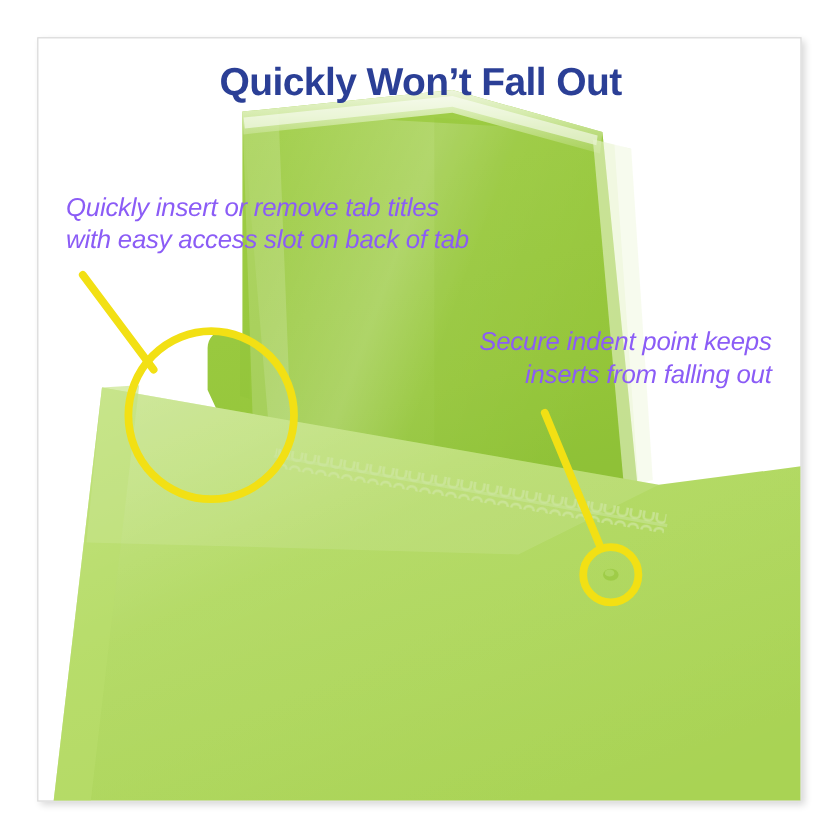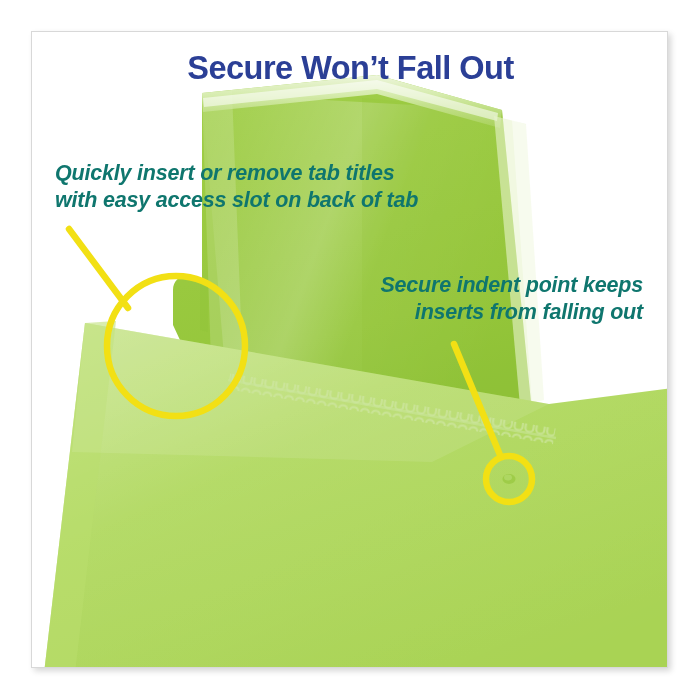--- a/index.html
+++ b/index.html
@@ -46,22 +46,22 @@
     font-weight: bold;
     letter-spacing: -0.5px;
     color: #2b3f96;
     white-space: nowrap;
   }
 
   
   .callout {
     position: absolute;
     font-style: italic;
-    font-weight: bold;
-    color: #0f766e;
+    font-weight: normal;
+    color: #8b5cf6;
     line-height: 1.26;
     letter-spacing: -0.2px;
     white-space: pre-line;
   }
   .callout-left {
     left: 23px;
     top: 128px;
     font-size: 21.5px;
     text-align: left;
   }
@@ -217,21 +217,21 @@
 
       <line x1="37" y1="197" x2="96" y2="276" stroke="#f2e014" stroke-width="6.5" stroke-linecap="round"></line>
 
       <ellipse cx="144" cy="314" rx="69" ry="70" fill="none" stroke="#f2e014" stroke-width="6.5"></ellipse>
 
       <line x1="422" y1="312" x2="468" y2="423" stroke="#f2e014" stroke-width="6.5" stroke-linecap="round"></line>
 
       <circle cx="477" cy="447" rx="23" r="23" fill="none" stroke="#f2e014" stroke-width="6.5"></circle>
     </svg>
 
-    <div class="headline">Secure Won’t Fall Out</div>
+    <div class="headline">Quickly Won’t Fall Out</div>
 
     <div class="callout callout-left">Quickly insert or remove tab titles
 with easy access slot on back of tab</div>
 
     <div class="callout callout-right">Secure indent point keeps
 inserts from falling out</div>
 
   </div>
 </div>
 

